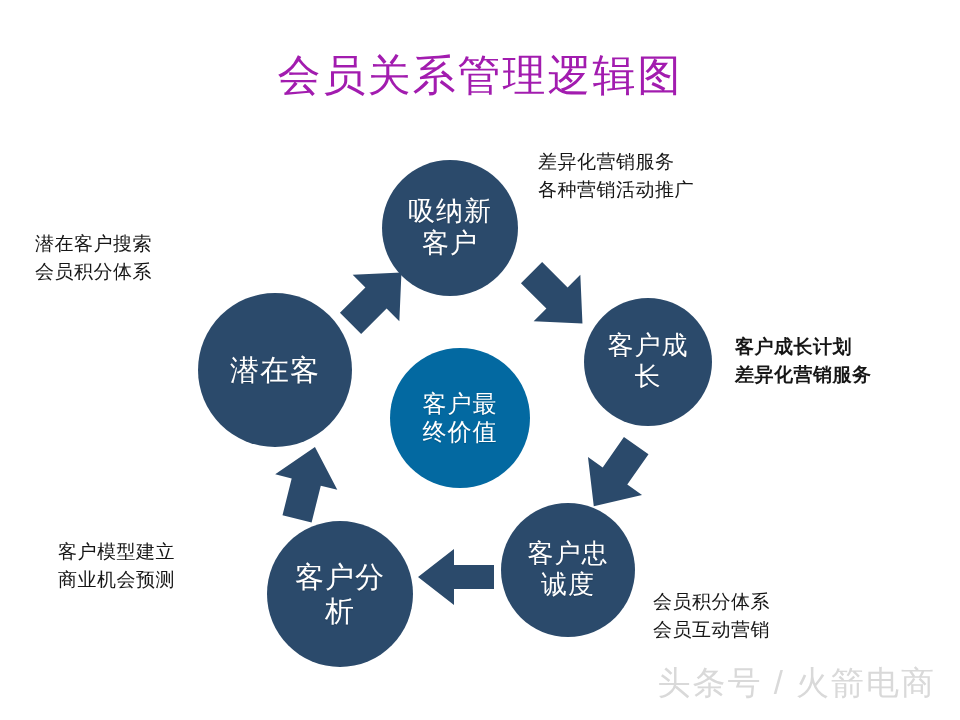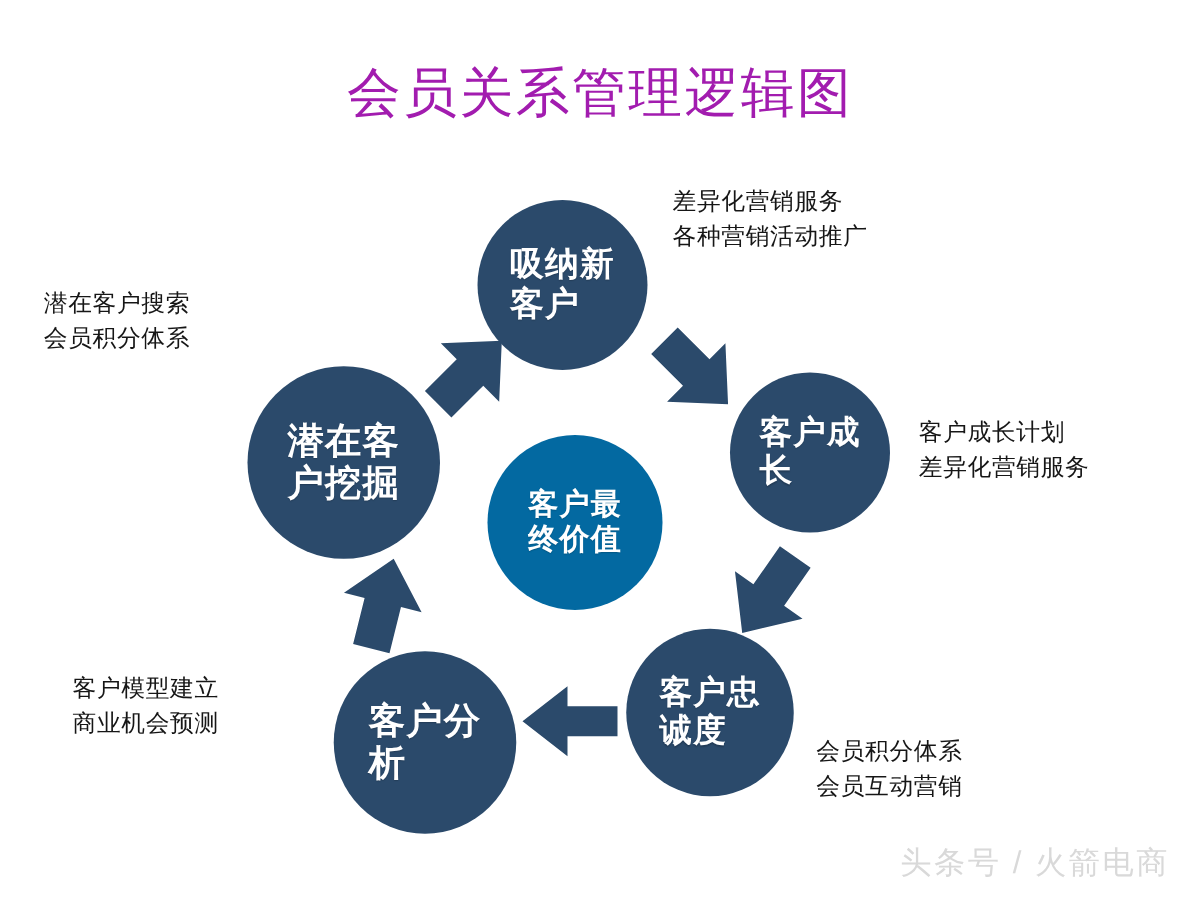--- a/index.html
+++ b/index.html
@@ -37,23 +37,24 @@
     white-space: nowrap;
   }
 
   
   .node {
     position: absolute;
     border-radius: 50%;
     display: flex;
     align-items: center;
     justify-content: center;
+    text-align: center;
     color: #ffffff;
     font-family: "Liberation Serif", "DejaVu Serif", serif;
-    font-weight: bold;
+    font-weight: normal;
     box-sizing: border-box;
   }
   .node .label {
     display: block;
     line-height: 1.18;
     letter-spacing: 1px;
     padding: 0 8px;
     text-shadow: 0 1px 1px rgba(0,0,0,0.18);
   }
 
@@ -83,31 +84,31 @@
     font-size: 19px;
     line-height: 1.48;
     color: #161616;
     white-space: nowrap;
     letter-spacing: 0.5px;
   }
   .note .ln { display: block; }
 
   #note-tl { left: 35px;  top: 230px; text-align: center; }
   #note-tr { left: 538px; top: 148px; text-align: left; }
-  #note-r  { left: 735px; top: 333px; text-align: left; }
+  #note-r  { left: 735px; top: 333px; text-align: left; font-weight: bold; }
   #note-br { left: 653px; top: 588px; text-align: left; }
   #note-bl { left: 58px;  top: 538px; text-align: center; }
 
   
   .watermark {
     position: absolute;
     right: 24px;
     bottom: 14px;
     font-family: "Liberation Sans", "DejaVu Sans", sans-serif;
-    font-size: 25px;
+    font-size: 33px;
     letter-spacing: 2px;
     color: #d9d9d9;
     text-shadow: 1px 1px 0 #ffffff;
     white-space: nowrap;
   }
 </style>
 </head>
 <body>
 
 <div id="stage">
@@ -162,21 +163,21 @@
 
   <div class="node node-blue" id="node-br">
     <span class="label"><span>客户忠</span><br><span>诚度</span></span>
   </div>
 
   <div class="node node-blue" id="node-bl">
     <span class="label"><span>客户分</span><br><span>析</span></span>
   </div>
 
   <div class="node node-blue" id="node-left">
-    <span class="label"><span>潜在客</span><br><span>户挖掘</span></span>
+    <span class="label"><span>潜在客</span><br></span>
   </div>
 
   <div class="node node-red" id="node-center">
     <span class="label"><span>客户最</span><br><span>终价值</span></span>
   </div>
 
   <div class="note" id="note-tl">
     <span class="ln">潜在客户搜索</span>
     <span class="ln">会员积分体系</span>
   </div>

